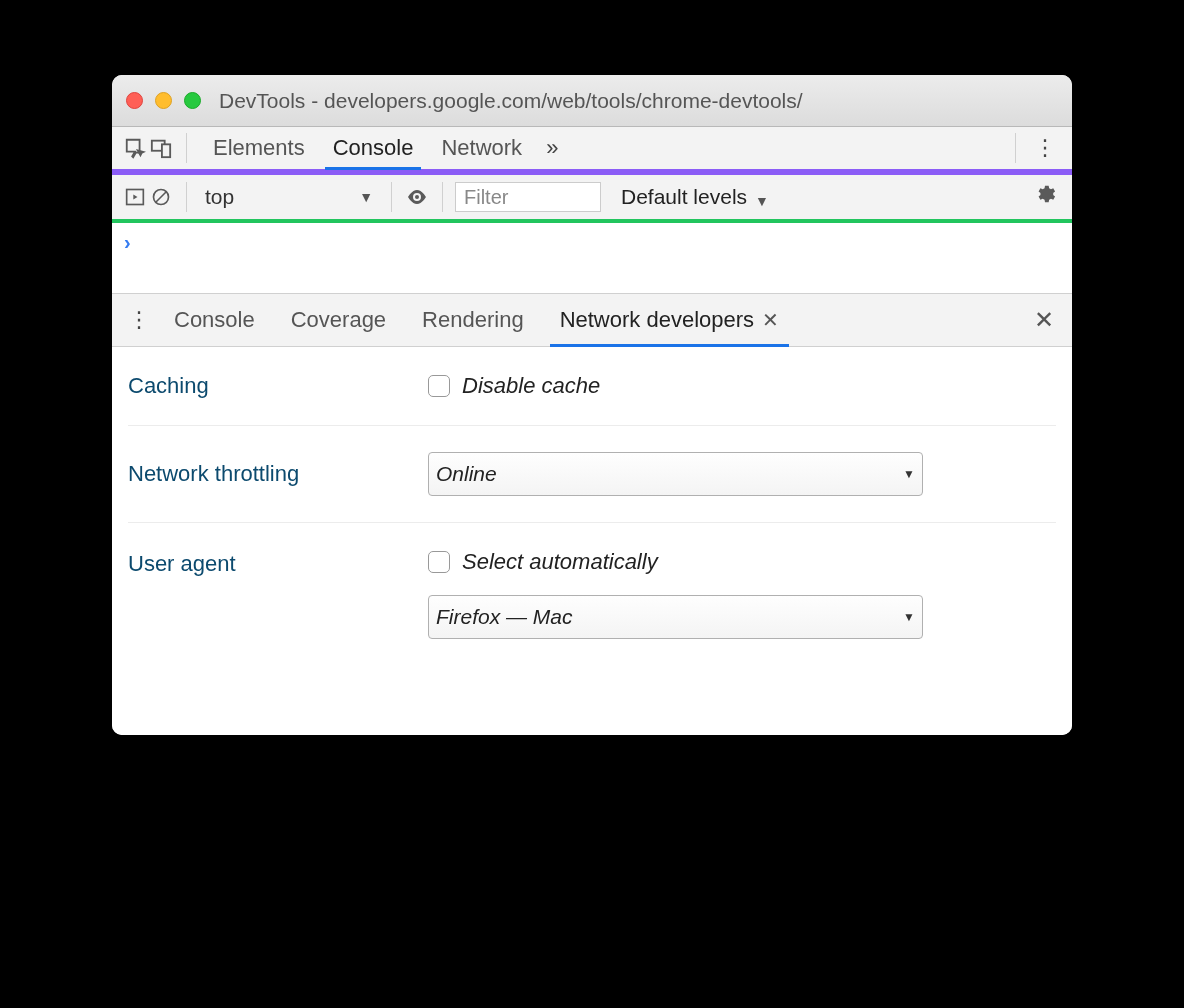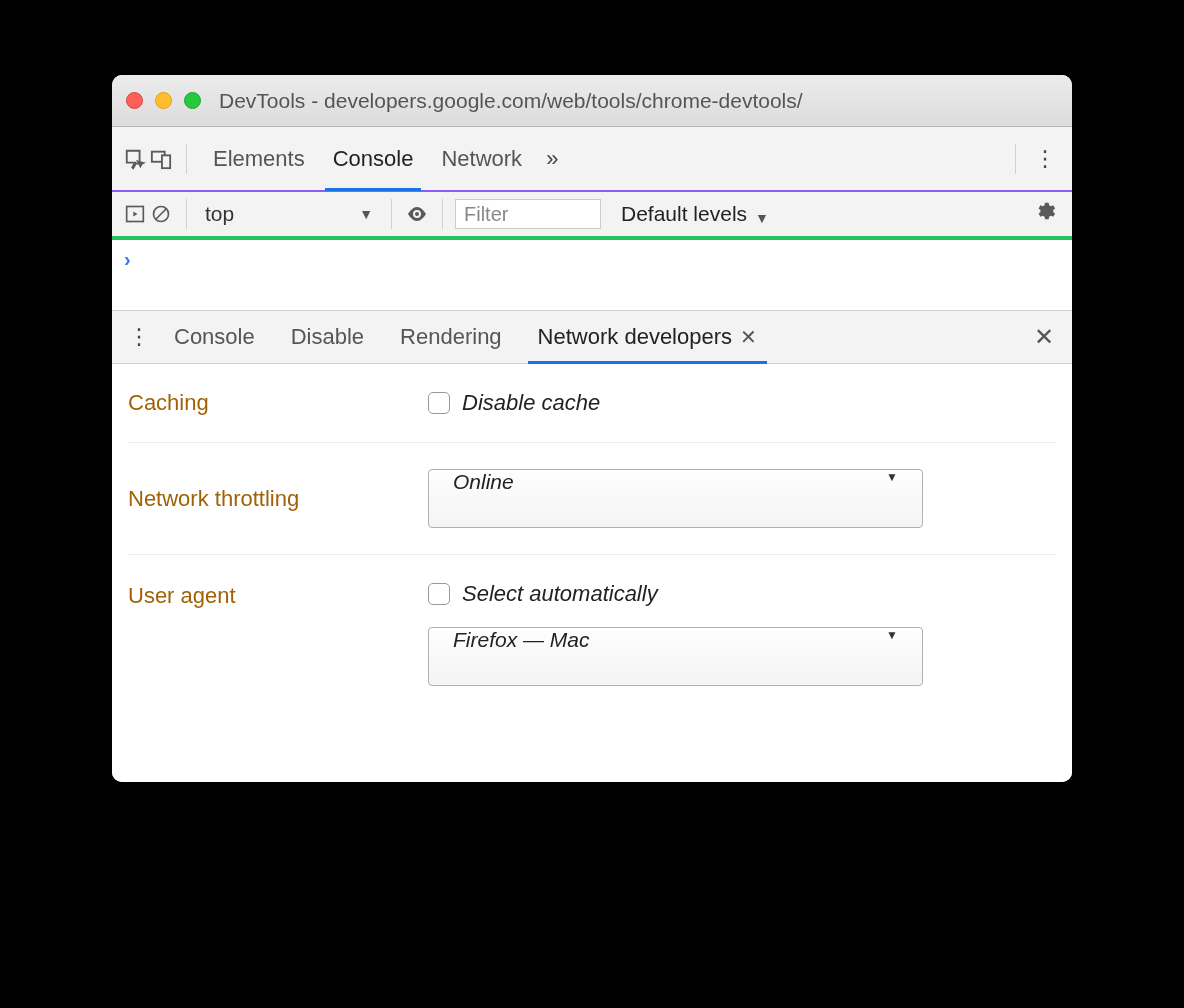--- a/index.html
+++ b/index.html
@@ -47,23 +47,23 @@
     .tl.yellow { background: #ffbd2e; border: 1px solid #dea123; }
     .tl.green { background: #27c93f; border: 1px solid #1aab29; }
     .titletext {
       color: #555;
       font-size: 21px;
       white-space: nowrap;
       overflow: hidden;
     }
     
     .maintabs {
-      height: 65px;
+      height: 48px;
       background: #f3f3f3;
-      border-bottom: 2px solid #8b5cf6;
+      border-bottom: 6px solid #8b5cf6;
       display: flex;
       align-items: center;
       padding: 0 10px;
     }
     .icon-btn {
       width: 26px;
       height: 26px;
       display: inline-flex;
       align-items: center;
       justify-content: center;
@@ -219,21 +219,21 @@
     .row {
       display: flex;
       align-items: center;
       padding: 26px 0;
       border-bottom: 1px solid #ececec;
     }
     .row:last-child { border-bottom: none; }
     .row-label {
       width: 300px;
       font-size: 22px;
-      color: #a16207;
+      color: #0c4a6e;
     }
     .row-content {
       flex: 1;
       font-style: italic;
     }
     .checkbox-wrap {
       display: flex;
       align-items: center;
       font-size: 22px;
       color: #222;
@@ -245,27 +245,28 @@
       height: 22px;
       border: 1.5px solid #999;
       border-radius: 5px;
       background: #fff;
       margin-right: 12px;
       cursor: pointer;
       display: inline-block;
     }
     .select {
       width: 495px;
-      height: 59px;
+      height: 44px;
       border: 1px solid #b0b0b0;
       border-radius: 4px;
       background: linear-gradient(#fefefe, #f4f4f4);
       display: flex;
+      align-items: center;
       justify-content: space-between;
-      padding: 0 24px;
+      padding: 0 7px;
       font-size: 21px;
       color: #222;
       cursor: pointer;
     }
     .select-caret {
       font-size: 12px;
       color: #333;
     }
     .ua-string {
       font-size: 21px;
@@ -352,21 +353,21 @@
     </span>
   </div>
 
   <div class="consolebody">
     <span class="prompt">›</span>
   </div>
 
   <div class="drawertabs">
     <span class="vdots">⋮</span>
     <div class="drawertab">Console</div>
-    <div class="drawertab">Disable</div>
+    <div class="drawertab">Coverage</div>
     <div class="drawertab">Rendering</div>
     <div class="drawertab active">
       <span>Network developers</span>
       <span class="close-x">✕</span>
     </div>
     <div class="spacer"></div>
     <span class="drawer-close">✕</span>
   </div>
 
   <div class="panel">

